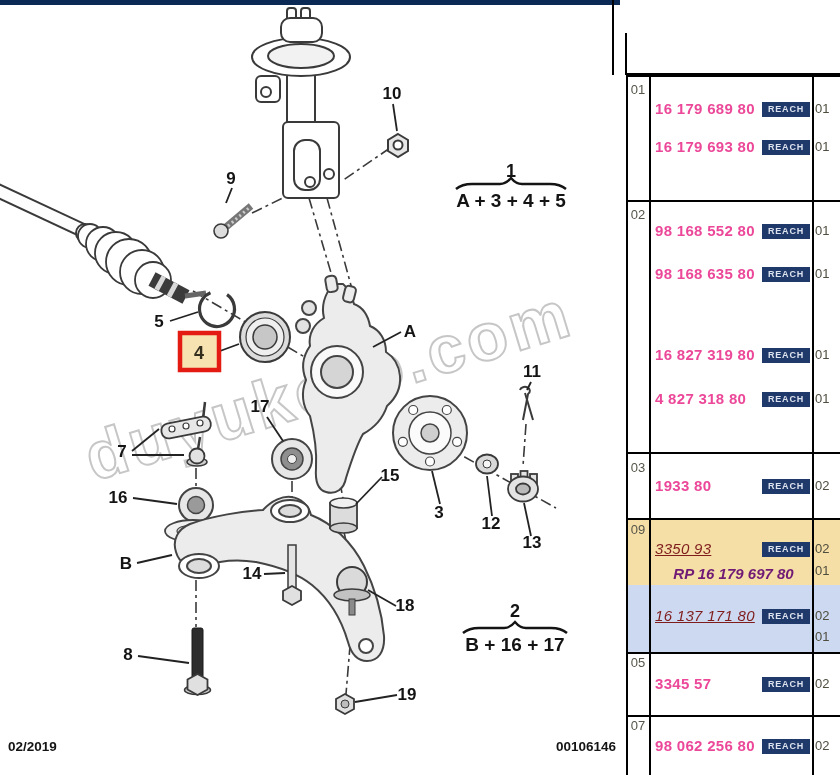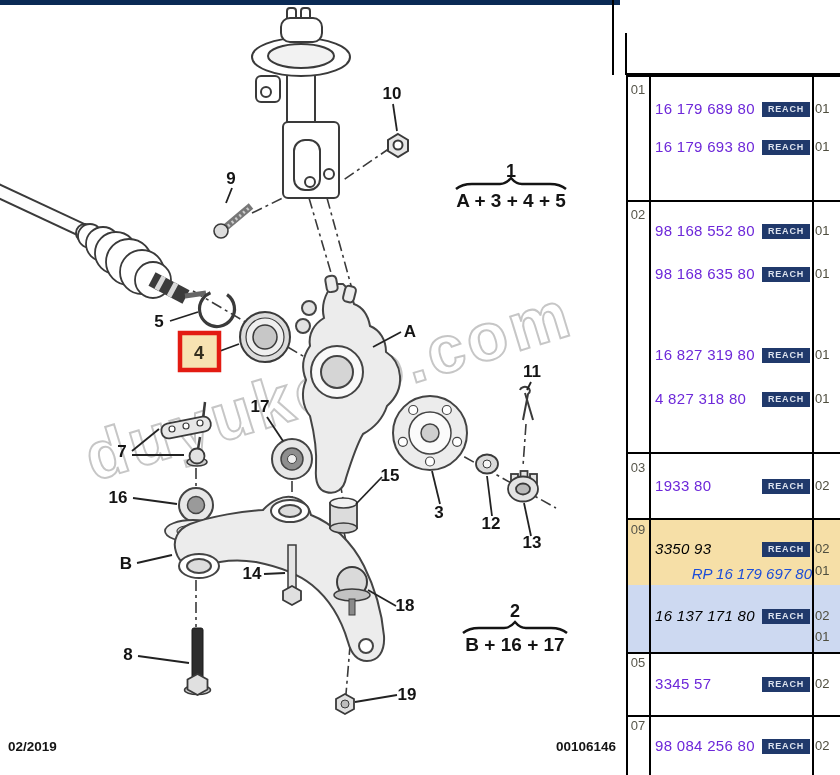--- a/index.html
+++ b/index.html
@@ -17,25 +17,25 @@
              border-left:2px solid #000;border-bottom:2px solid #000;box-sizing:border-box;}
   .ptable{position:absolute;left:626px;top:75px;width:182px;height:700px;}
   .hl{position:absolute;left:0;width:214px;z-index:0;}
   .hl.orange{top:445px;height:65px;background:#f6dfa7;}
   .hl.blue{top:510px;height:67px;background:#cdd9f1;}
   .hline{position:absolute;left:0;width:214px;height:2px;background:#000;z-index:2;}
   .vline{position:absolute;top:0;height:700px;background:#000;z-index:2;}
   .v0{left:0;width:2px;} .v1{left:23px;width:1.5px;} .v2{left:186px;width:2px;}
   .item-num{position:absolute;left:2px;width:20px;text-align:center;font-size:13px;
             color:#56554a;z-index:3;}
-  .pline{position:absolute;left:29px;font-size:15px;font-weight:normal;color:#6d28d9;
+  .pline{position:absolute;left:29px;font-size:15px;font-weight:bold;color:#ec4899;
          letter-spacing:.3px;white-space:nowrap;z-index:3;}
-  .pline.gray{font-weight:normal;font-style:italic;color:#000000;}
-  .rp{position:absolute;left:29px;width:157px;text-align:right;font-size:15px;
-      font-weight:normal;font-style:italic;color:#1d4ed8;white-space:nowrap;z-index:3;}
+  .pline.gray{font-weight:normal;font-style:italic;color:#7f1d1d;text-decoration:underline;}
+  .rp{position:absolute;left:29px;width:157px;text-align:center;font-size:15px;
+      font-weight:bold;font-style:italic;color:#701a75;white-space:nowrap;z-index:3;}
   .badge{position:absolute;left:136px;width:48px;height:15px;background:#20396b;
          color:#dde3ee;font-size:9px;font-weight:bold;letter-spacing:.8px;text-align:center;
          line-height:15px;z-index:3;cursor:pointer;}
   .qty{position:absolute;left:189px;width:24px;font-size:13px;color:#4e4d3e;z-index:3;}
   text{font-family:"Liberation Sans",sans-serif;}
 </style>
 </head>
 <body>
 
 <div class="screen">
@@ -343,18 +343,18 @@
 
     <div class="pline gray" style="top:532px">16 137 171 80</div>
     <div class="badge" style="top:534px">REACH</div>
     <div class="qty" style="top:533px">02</div>
     <div class="qty" style="top:554px">01</div>
 
     <div class="pline" style="top:600px">3345 57</div>
     <div class="badge" style="top:602px">REACH</div>
     <div class="qty" style="top:601px">02</div>
 
-    <div class="pline" style="top:662px">98 084 256 80</div>
+    <div class="pline" style="top:662px">98 062 256 80</div>
     <div class="badge" style="top:664px">REACH</div>
     <div class="qty" style="top:663px">02</div>
   </div>
 
 </div>
 
 </body></html>

